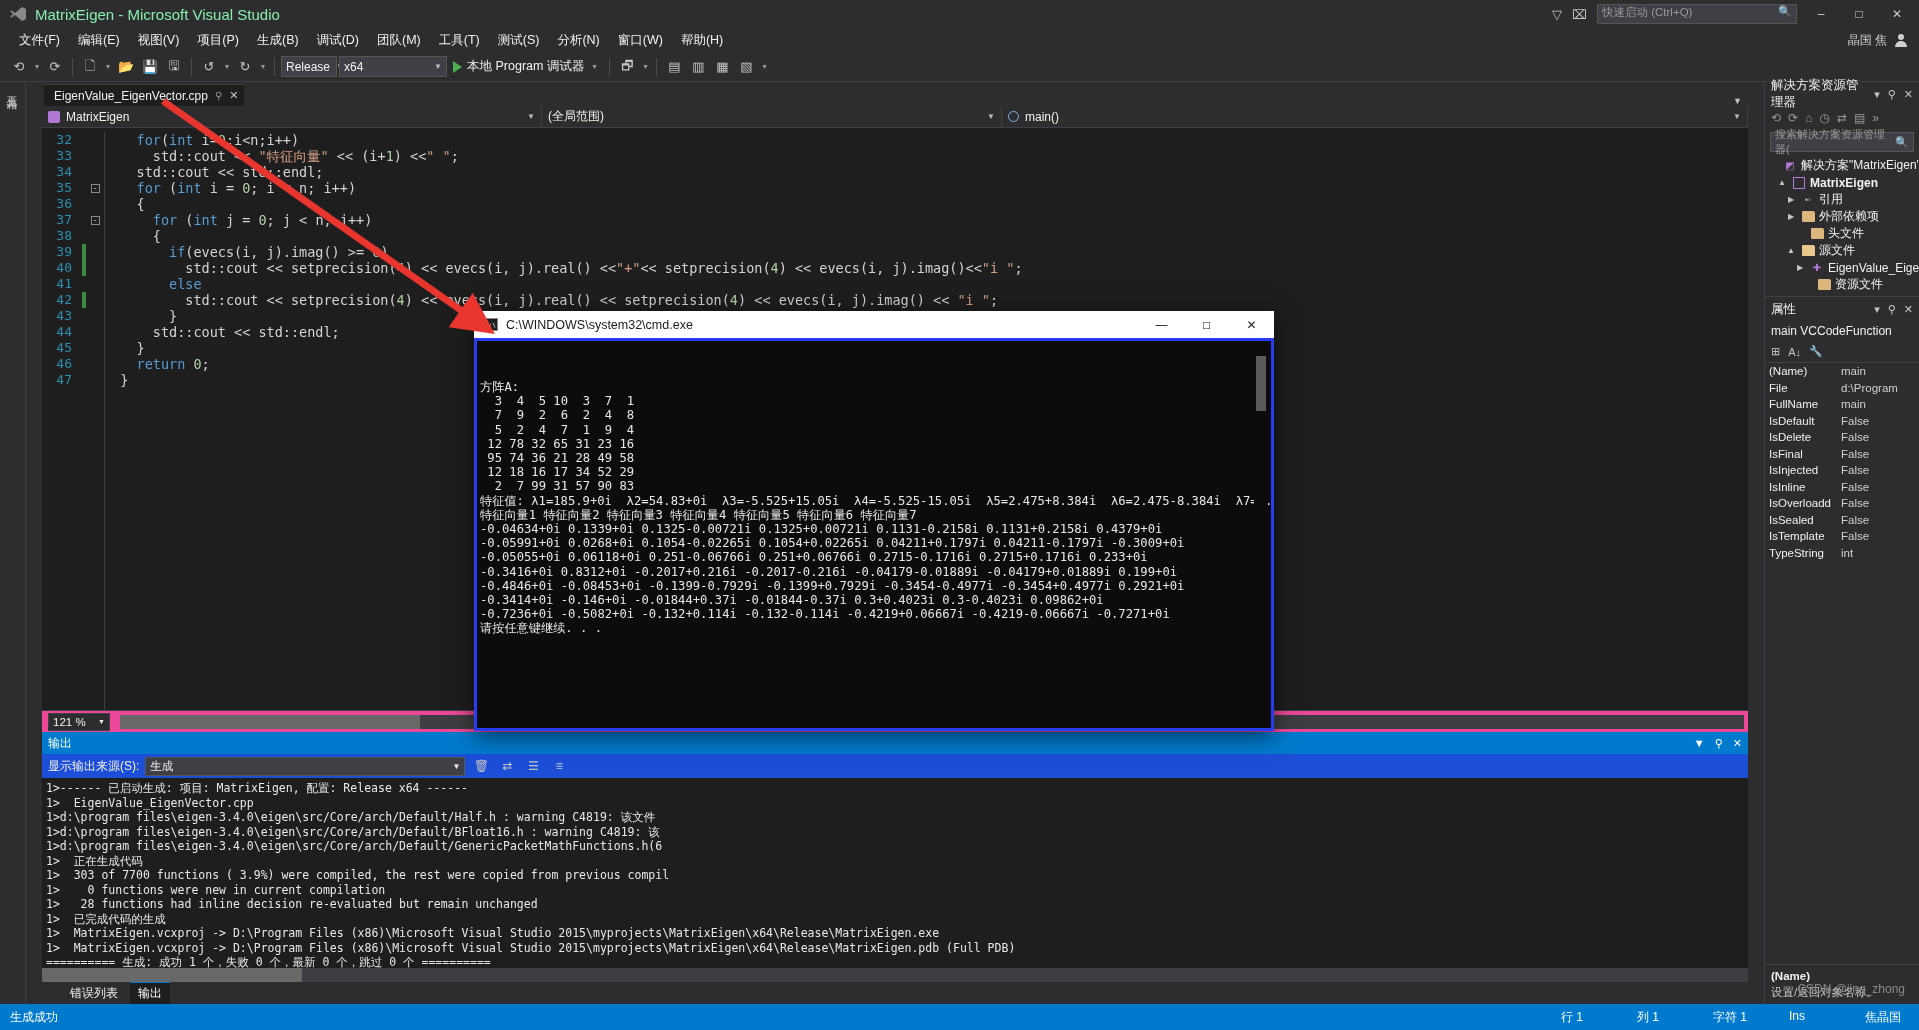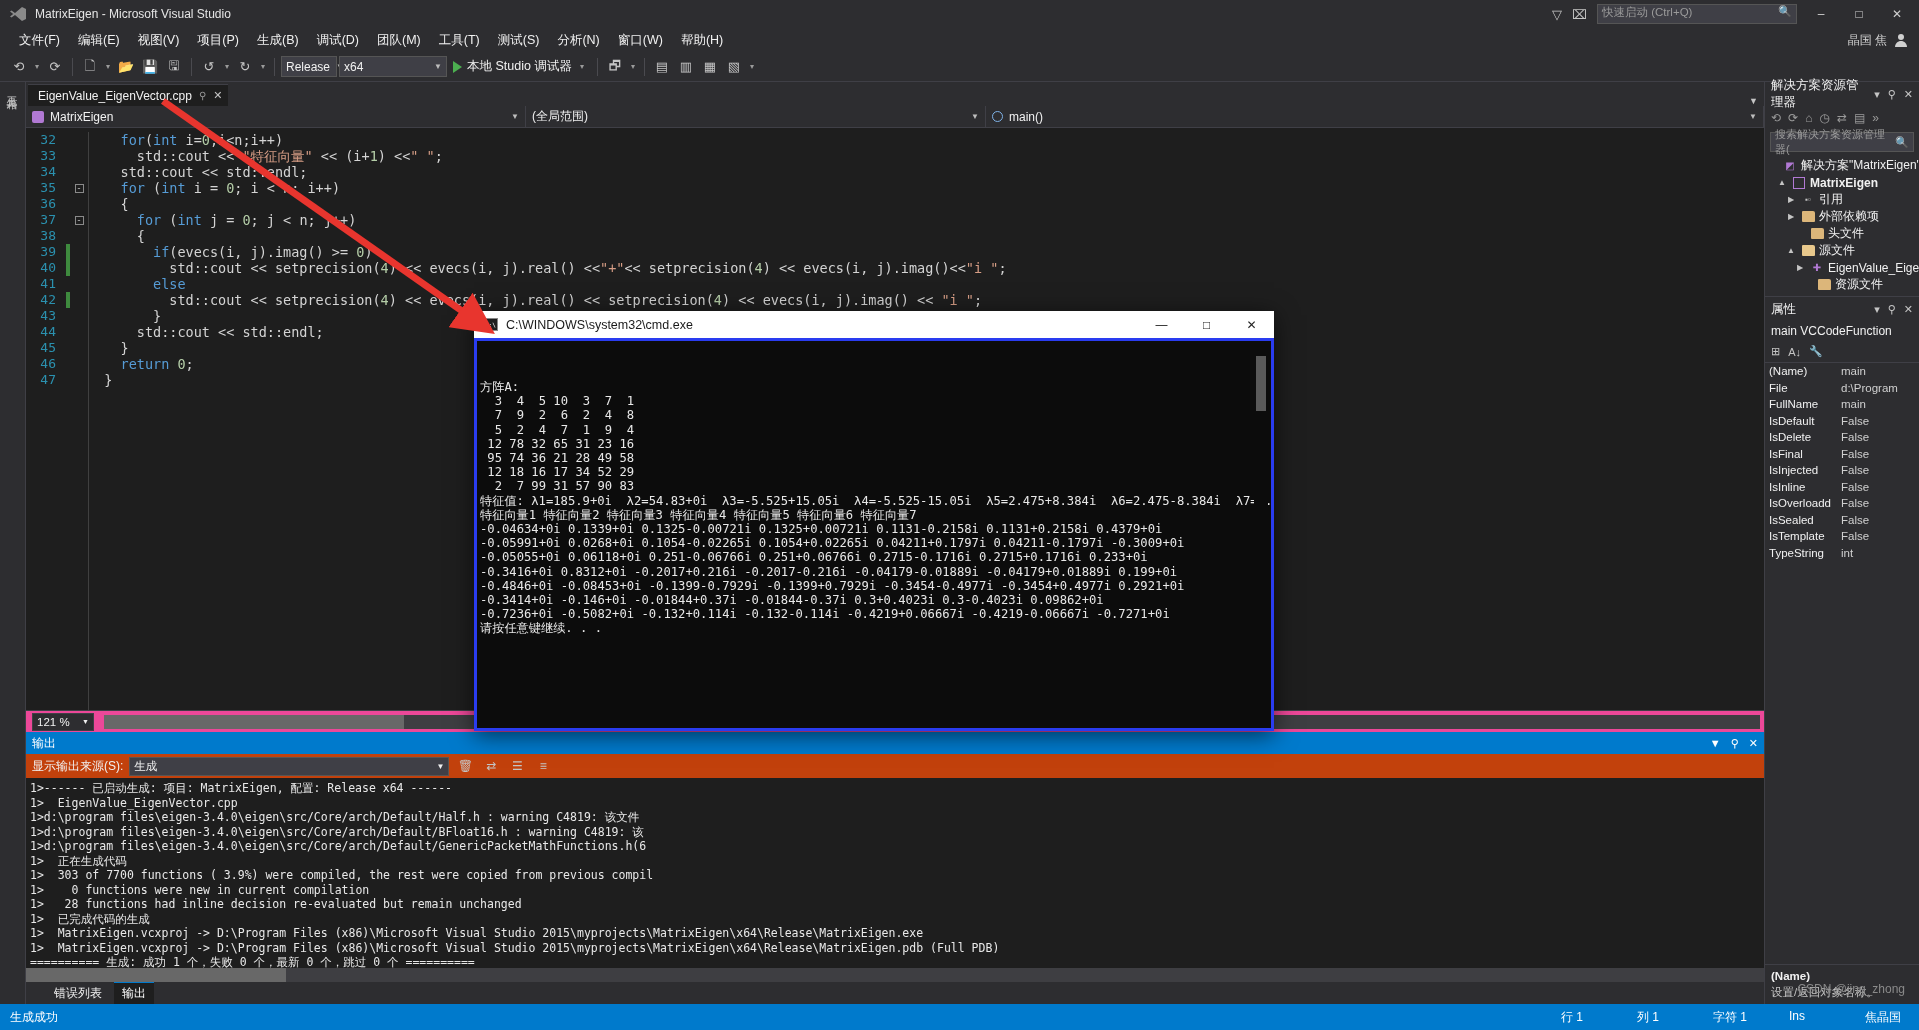--- a/index.html
+++ b/index.html
@@ -4,21 +4,21 @@
 <style>
   * { box-sizing: border-box; margin:0; padding:0; }
   html,body { width:1919px; height:1030px; overflow:hidden; background:#2d2d30;
     font-family:"Liberation Sans", sans-serif; color:#f1f1f1; }
   .app { position:relative; width:1919px; height:1030px; }
 
   
   .titlebar { height:28px; background:#2d2d30; display:flex; align-items:center; padding-left:9px; }
   .vs-logo { width:18px; height:18px; margin-right:8px; position:relative; }
   .vs-logo svg { display:block; }
-  .title-text { font-size:12px; color:#e5e5e5; }
+  .title-text { font-size:15px; color:#86efac; }
   .titlebar-right { margin-left:auto; display:flex; align-items:center; gap:10px; padding-right:8px; }
   .qlaunch { width:200px; height:20px; background:#3f3f46; border:1px solid #555; font-size:11.5px;
      color:#9a9a9a; display:flex; align-items:flex-start; padding:0 4px; position:relative; }
   .qlaunch .mag { margin-left:auto; font-size:11px; color:#c5c5c5; }
   .wbtn { width:28px; height:20px; display:flex; align-items:center; justify-content:center;
      font-size:12px; color:#d0d0d0; }
   .ico-ghost { font-size:13px; color:#c5c5c5; }
 
   
   .menubar { height:24px; background:#2d2d30; display:flex; align-items:center; padding-left:10px; gap:0; }
@@ -37,21 +37,21 @@
   .combo { height:21px; background:#3f3f46; border:1px solid #555; display:flex; align-items:center;
      padding:0 4px; font-size:12px; color:#f1f1f1; }
   .combo .cc { margin-left:auto; font-size:8px; color:#bdbdbd; padding-left:6px; }
   .combo.release { width:56px; }
   .combo.plat { width:108px; }
   .run { display:flex; align-items:center; gap:5px; font-size:12.5px; color:#f1f1f1; padding:0 4px; }
   .run .tri { width:0;height:0;border-left:9px solid #4caf50;border-top:6px solid transparent;
      border-bottom:6px solid transparent; }
 
   
-  .body-row { position:absolute; top:82px; left:0; right:0; bottom:26px; display:flex; }
+  .body-row { position:absolute; top:82px; left:0; right:0; bottom:26px; display:flex;gap:16px; }
   .left-strip { width:26px; background:#2d2d30; border-right:1px solid #3f3f46; position:relative; }
   .left-strip .vtext { position:absolute; top:6px; left:4px; writing-mode:vertical-rl;
      font-size:11px; color:#c5c5c5; letter-spacing:1px; }
 
   .center { flex:1 1 auto; display:flex; flex-direction:column; min-width:0; }
 
   
   .tabstrip { height:24px; background:#2d2d30; display:flex; align-items:flex-end; padding-left:2px; }
   .tab { height:22px; background:#1e1e1e; border-top:1px solid #3f3f46; display:flex; align-items:center;
      padding:0 6px 0 10px; font-size:12px; color:#f1f1f1; gap:7px; }
@@ -97,21 +97,21 @@
      display:flex; align-items:center; padding:0 4px; color:#f1f1f1; }
   .zoom-combo .cc { margin-left:auto; font-size:7px; }
   .hscroll { flex:1; height:14px; background:#3e3e42; margin:0 4px; position:relative; }
   .hscroll .thumb { position:absolute; left:0; top:0; bottom:0; width:300px; background:#686868; }
 
   
   .outpane { height:250px; background:#1e1e1e; display:flex; flex-direction:column; }
   .out-title { height:22px; background:#007acc; display:flex; align-items:center; padding:0 6px;
      font-size:12px; color:#fff; }
   .out-title .right { margin-left:auto; display:flex; gap:10px; font-size:11px; }
-  .out-tools { height:24px; background:#c2410c; display:flex; align-items:center; gap:6px;
+  .out-tools { height:24px; background:#1d4ed8; display:flex; align-items:center; gap:6px;
      padding:0 6px; }
   .out-tools .lbl { font-size:12px; color:#f1f1f1; }
   .out-src { width:320px; height:19px; background:#3f3f46; border:1px solid #555; font-size:11.5px;
      display:flex; align-items:center; padding:0 4px; color:#f1f1f1; }
   .out-src .cc { margin-left:auto; font-size:8px; }
   .out-tools .ti { width:20px;height:20px; display:flex; align-items:center; justify-content:center;
      font-size:12px; color:#c5c5c5; }
   .out-body { flex:1; overflow:hidden; font-family:"DejaVu Sans Mono", monospace; font-size:11.5px;
      line-height:14.5px; color:#e8e8e8; padding:3px 4px; white-space:pre; }
   .out-scroll { height:14px; background:#3e3e42; position:relative; }
@@ -251,21 +251,21 @@
     <div class="combo release">
       <span>Release</span>
       <span class="cc">▼</span>
     </div>
     <div class="combo plat">
       <span>x64</span>
       <span class="cc">▼</span>
     </div>
     <div class="run">
       <span class="tri"></span>
-      <span>本地 Studio 调试器</span>
+      <span>本地 Program 调试器</span>
       <span class="tb-caret">▾</span>
     </div>
     <div class="tb-sep"></div>
     <div class="tb-btn">🗗</div>
     <div class="tb-caret">▾</div>
     <div class="tb-sep"></div>
     <div class="tb-btn">▤</div>
     <div class="tb-btn">▥</div>
     <div class="tb-btn">▦</div>
     <div class="tb-btn">▧</div>

